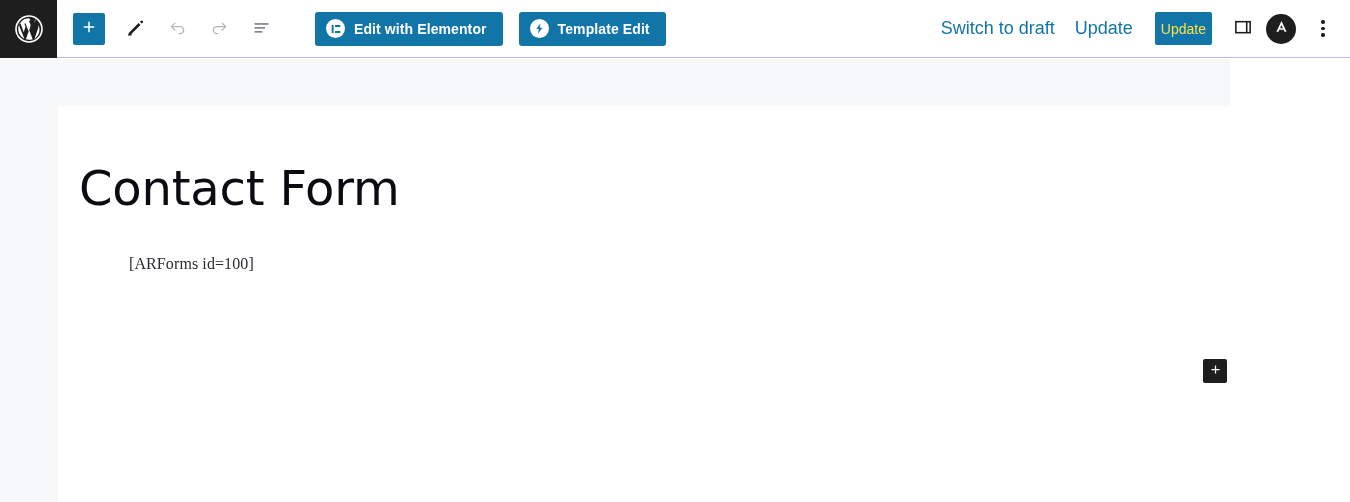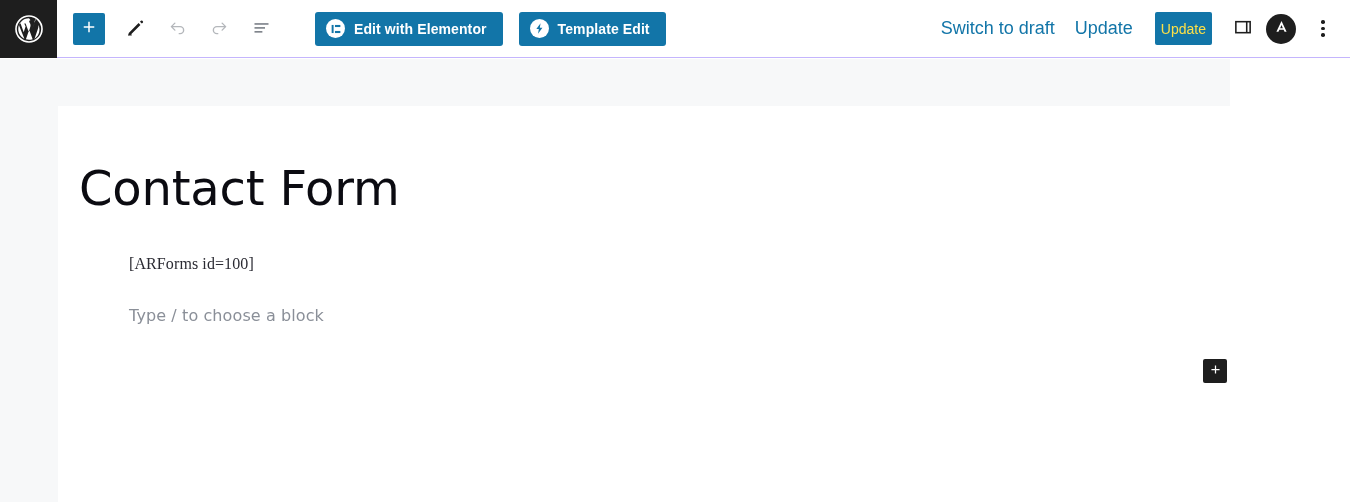--- a/index.html
+++ b/index.html
@@ -386,21 +386,20 @@
   </div>
 
   <div class="canvas-area">
 
     <div class="editor-sheet">
 
       <h1 class="post-title">Contact Form</h1>
 
       <div class="block-shortcode">[ARForms id=100]</div>
 
-      <div class="block-placeholder">Type / to choose a block</div>
 
       <button class="appender-btn">
         <span>
           <svg width="15" height="15" viewBox="0 0 24 24" aria-hidden="true">
             <path fill="#ffffff" d="M11 5.5h2v5.5h5.5v2H13v5.5h-2V13H5.5v-2H11V5.5z"></path>
           </svg>
         </span>
       </button>
     </div>
 

